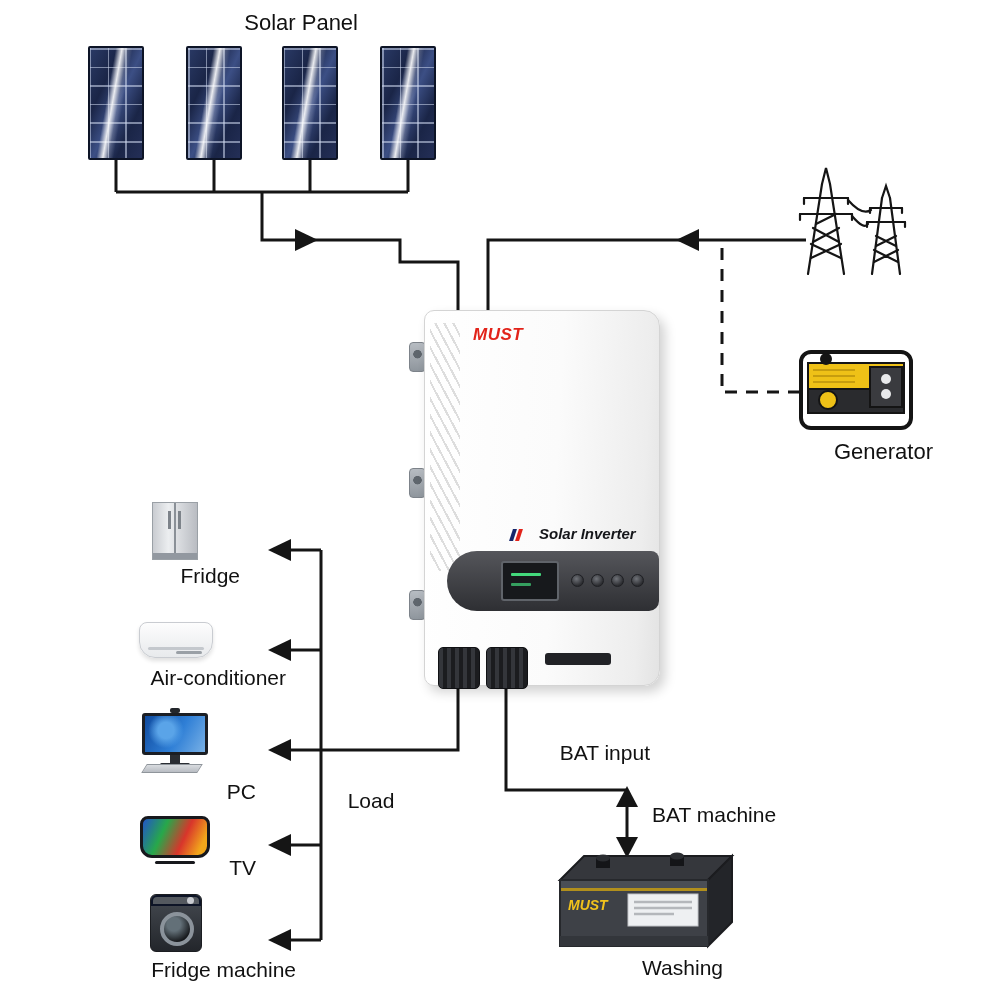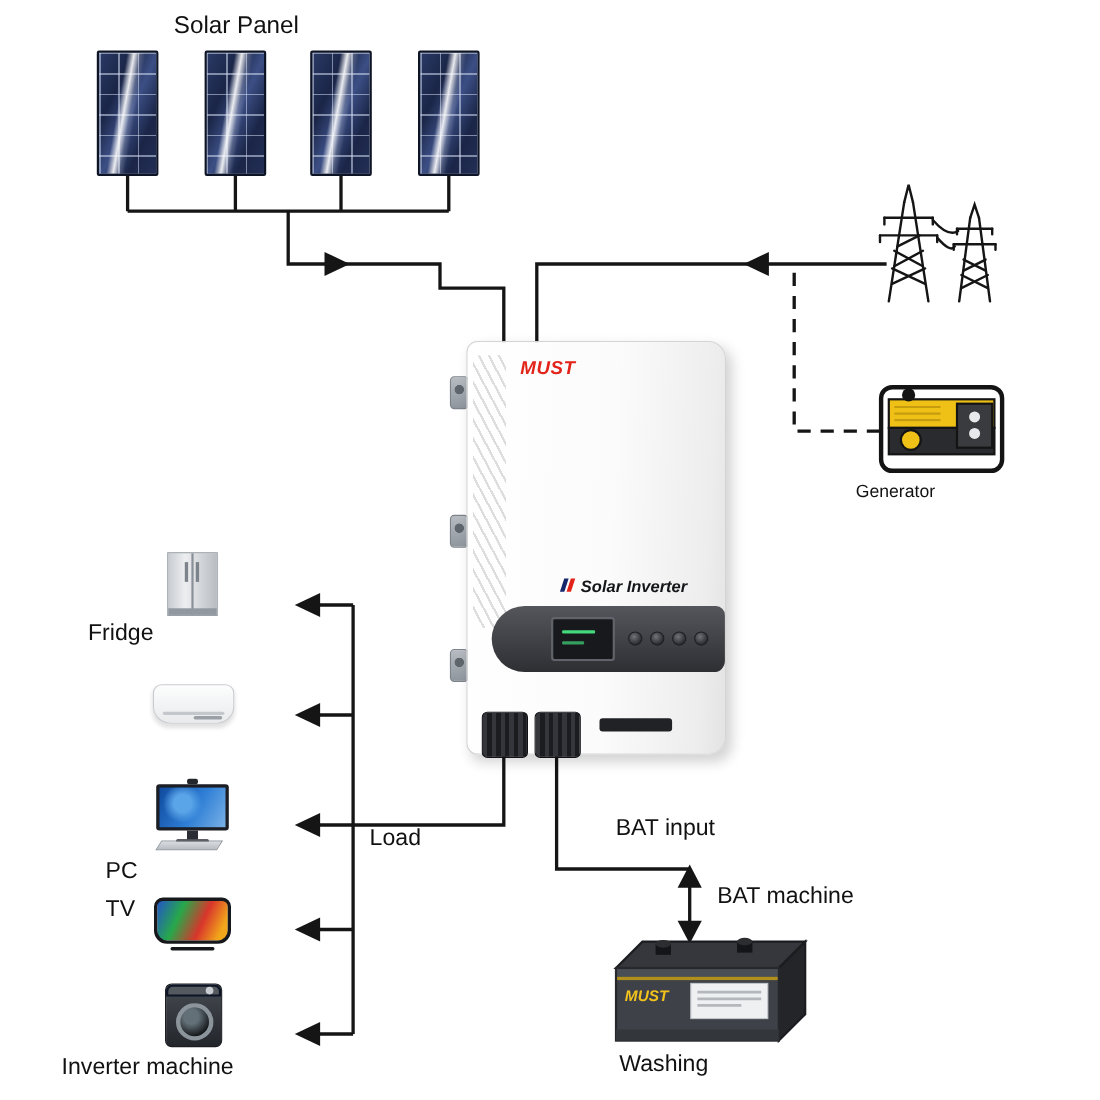--- a/index.html
+++ b/index.html
@@ -3,41 +3,41 @@
 <meta charset="utf-8">
 <style>
   * { margin:0; padding:0; box-sizing:border-box; }
   html,body { background:#fff; font-family:"Liberation Sans", sans-serif; }
   .canvas { position:relative; width:1000px; height:1000px; background:#fff; overflow:hidden; }
   .abs { position:absolute; }
   .wires { position:absolute; left:0; top:0; }
   .w { stroke:#151515; stroke-width:3; fill:none; }
   .dash { stroke-dasharray:12 9; }
   .ah { fill:#151515; stroke:none; }
-  .lbl { position:absolute; color:#111; font-size:21px; text-align:left; }
+  .lbl { position:absolute; color:#111; font-size:21px; text-align:right; }
 
   
   .panel { position:absolute; top:46px; width:56px; height:114px; border:2px solid #0d1426; border-radius:2px;
     background-image:
       linear-gradient(100deg, rgba(255,255,255,0) 36%, rgba(255,255,255,0.9) 45%, rgba(255,255,255,0.2) 53%, rgba(255,255,255,0) 60%),
       repeating-linear-gradient(to right, rgba(208,218,240,0.55) 0 1.5px, transparent 1.5px 17.6px),
       repeating-linear-gradient(to bottom, rgba(208,218,240,0.55) 0 1.5px, transparent 1.5px 18.6px),
       linear-gradient(115deg,#2a3a66 0%,#1a2547 30%,#3c4f85 52%,#1a2547 75%,#242f57 100%); }
 
   
   .inverter { position:absolute; left:424px; top:310px; width:236px; height:376px; }
   .inv-tab { position:absolute; left:-15px; width:17px; height:30px; border-radius:4px;
     background:radial-gradient(circle at 50% 40%, #5f666d 0 4px, rgba(0,0,0,0) 4.5px), linear-gradient(#b7bcc2,#8f969d);
     border:1px solid #7d838a; }
   .inv-body { position:absolute; inset:0; background:linear-gradient(93deg,#ffffff 0%,#fbfbfb 55%,#ededed 90%,#e3e3e3 100%);
     border:1px solid #d4d4d4; border-radius:10px 16px 16px 10px; box-shadow:5px 6px 12px rgba(0,0,0,0.18); }
   .inv-vents { position:absolute; left:5px; top:12px; width:30px; height:248px; border-radius:6px;
     background:repeating-linear-gradient(62deg,#dddddd 0 2px, transparent 2px 8px); }
   .inv-brand { position:absolute; left:48px; top:14px; font-size:17px; font-weight:bold; font-style:italic; color:#e2231a; letter-spacing:.5px; }
-  .inv-product { position:absolute; left:84px; top:214px; display:flex; align-items:flex-start; gap:5px;
+  .inv-product { position:absolute; left:84px; top:214px; display:flex; align-items:flex-end; gap:16px;
     font-size:15px; font-weight:bold; font-style:italic; color:#15161a; white-space:nowrap; }
   .glyph { position:relative; width:14px; height:14px; }
   .glyph i { position:absolute; top:1px; width:4px; height:12px; transform:skewX(-18deg); }
   .glyph i.g1 { left:2px; background:#15266b; }
   .glyph i.g2 { left:8px; background:#e2231a; }
   .inv-band { position:absolute; left:22px; top:240px; width:212px; height:60px;
     background:linear-gradient(#55565b,#2e2f33); border-radius:30px 8px 10px 30px; }
   .inv-screen { position:absolute; left:76px; top:250px; width:58px; height:40px; background:#17191c;
     border:2px solid #60646a; border-radius:3px; }
   .scr-line { position:absolute; left:8px; background:#43d97c; height:3px; border-radius:1px; }
@@ -136,21 +136,21 @@
     <rect x="3" y="4" width="110" height="76" rx="10" fill="none" stroke="#141414" stroke-width="4"></rect>
     <rect x="10" y="15" width="96" height="26" fill="#efc117" stroke="#141414" stroke-width="2"></rect>
     <rect x="10" y="41" width="96" height="24" fill="#2a2b2e" stroke="#141414" stroke-width="2"></rect>
     <circle cx="28" cy="11" r="6" fill="#141414"></circle>
     <rect x="72" y="19" width="32" height="40" fill="#3a3b3f" stroke="#141414" stroke-width="2"></rect>
     <circle cx="88" cy="31" r="5" fill="#e8e9eb"></circle>
     <circle cx="88" cy="46" r="5" fill="#e8e9eb"></circle>
     <circle cx="30" cy="52" r="9" fill="#efc117" stroke="#141414" stroke-width="2"></circle>
     <path d="M15,22 h42 M15,28 h42 M15,34 h42" stroke="#c79d0e" stroke-width="2"></path>
   </svg>
-  <div class="lbl" style="left:778px;top:439px;width:155px;font-size:16px">Generator</div>
+  <div class="lbl" style="left:778px;top:439px;width:155px;font-size:22px">Generator</div>
 
   <div class="inverter">
     <div class="inv-tab" style="top:32px"></div>
     <div class="inv-tab" style="top:158px"></div>
     <div class="inv-tab" style="top:280px"></div>
     <div class="inv-body">
       <div class="inv-vents"></div>
       <div class="inv-brand">MUST</div>
       <div class="inv-product">
         <span class="glyph">
@@ -179,46 +179,47 @@
     <div class="handle" style="left:15px"></div>
     <div class="handle" style="left:25px"></div>
     <div class="bottom"></div>
   </div>
   <div class="lbl" style="left:80px;top:564px;width:160px">Fridge</div>
 
   <div class="aircon">
     <div class="vent"></div>
     <div class="flap"></div>
   </div>
+  <div class="lbl" style="left:66px;top:666px;width:220px">Air-conditioner</div>
 
   <div class="pc">
     <div class="cam"></div>
     <div class="monitor">
         <div class="screen"></div>
       </div>
     <div class="stand"></div>
     <div class="base"></div>
     <div class="keyboard"></div>
   </div>
   <div class="lbl" style="left:96px;top:780px;width:160px">PC</div>
 
   <div class="tv">
     <div class="screen"></div>
     <div class="base"></div>
   </div>
-  <div class="lbl" style="left:96px;top:815px;width:160px">TV</div>
+  <div class="lbl" style="left:96px;top:856px;width:160px">TV</div>
 
   <div class="washer">
     <div class="panel"></div>
     <div class="dial"></div>
     <div class="door"></div>
   </div>
-  <div class="lbl" style="left:56px;top:958px;width:240px">Inverter machine</div>
-
-  <div class="lbl" style="left:336px;top:750px;width:70px;text-align:left">Load</div>
+  <div class="lbl" style="left:56px;top:958px;width:240px">Fridge machine</div>
+
+  <div class="lbl" style="left:336px;top:789px;width:70px;text-align:center">Load</div>
   <div class="lbl" style="left:520px;top:741px;width:130px;text-align:right">BAT input</div>
   <div class="lbl" style="left:652px;top:803px;width:150px;text-align:left">BAT machine</div>
 
   <svg class="abs" style="left:548px;top:846px" width="190" height="110" viewBox="0 0 190 110">
     <polygon points="12,34 36,10 184,10 160,34" fill="#35373c" stroke="#1b1c1f" stroke-width="2"></polygon>
     <polygon points="160,34 184,10 184,76 160,100" fill="#232529" stroke="#1b1c1f" stroke-width="2"></polygon>
     <rect x="12" y="34" width="148" height="66" fill="#3e4147" stroke="#26282c" stroke-width="2"></rect>
     <rect x="13" y="35" width="146" height="7" fill="#4a4e55"></rect>
     <rect x="13" y="42" width="146" height="3" fill="#d8a90f" opacity="0.75"></rect>
     <rect x="48" y="12" width="14" height="10" fill="#141518"></rect>

